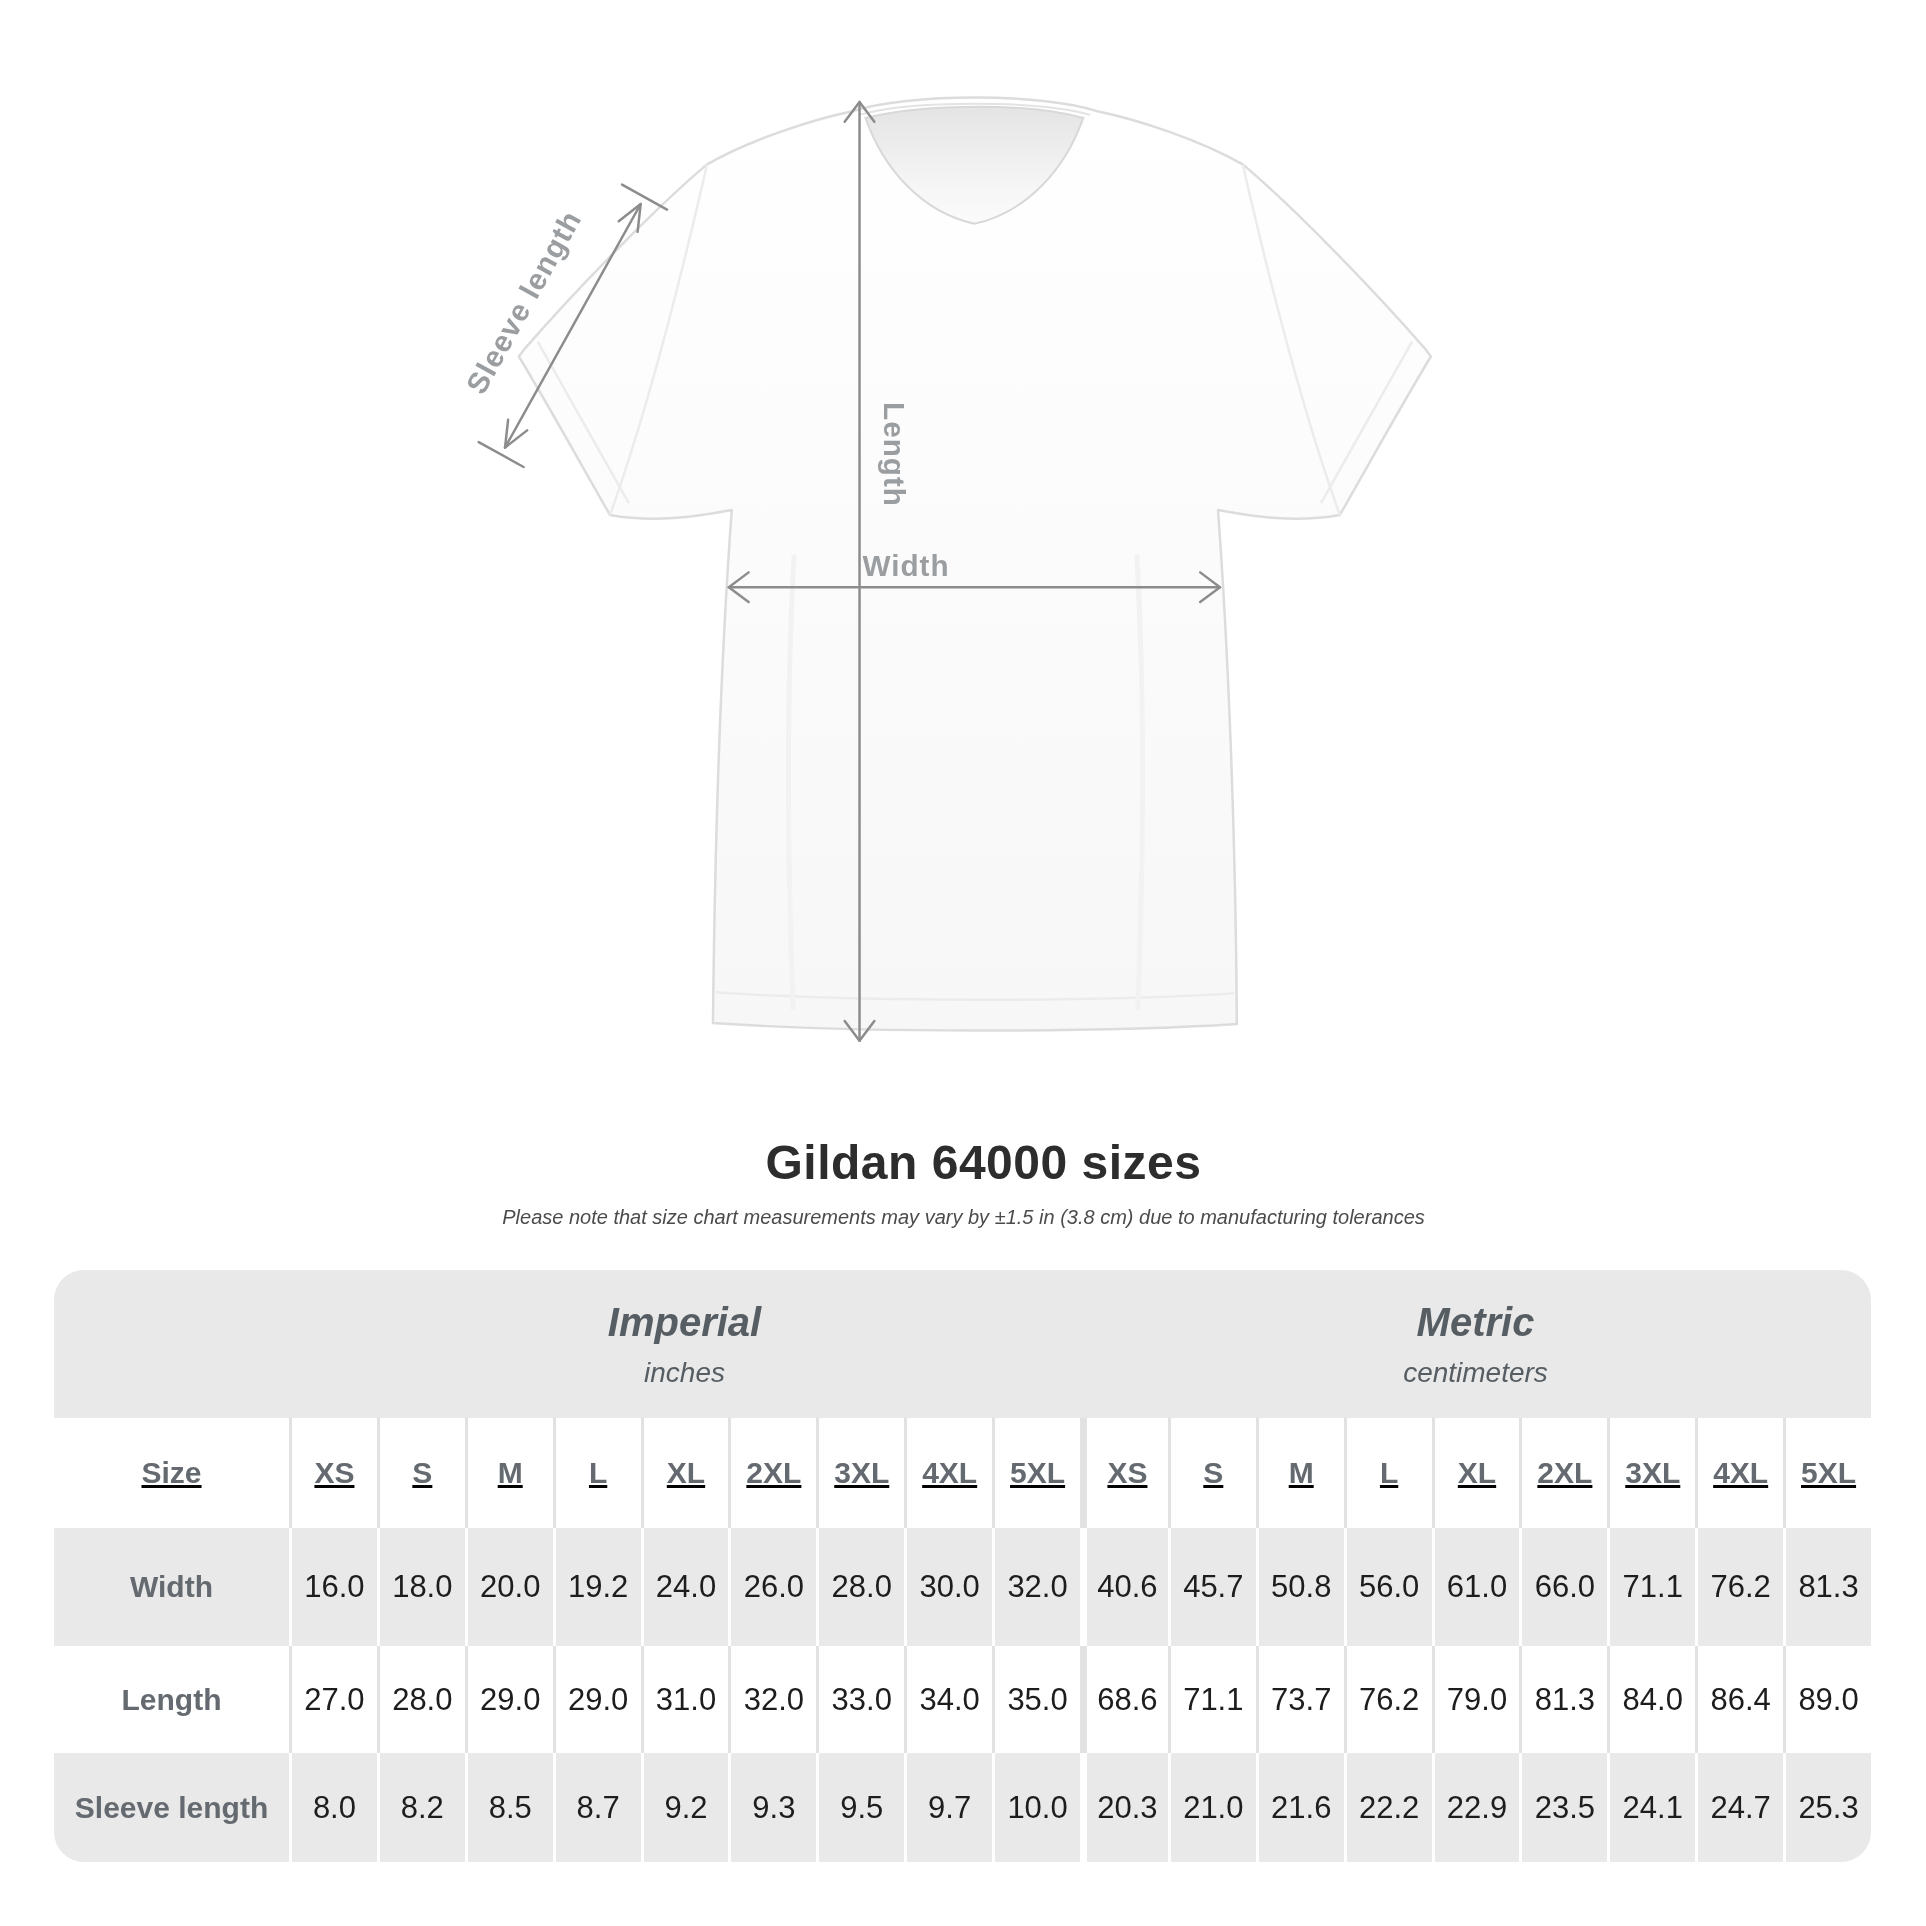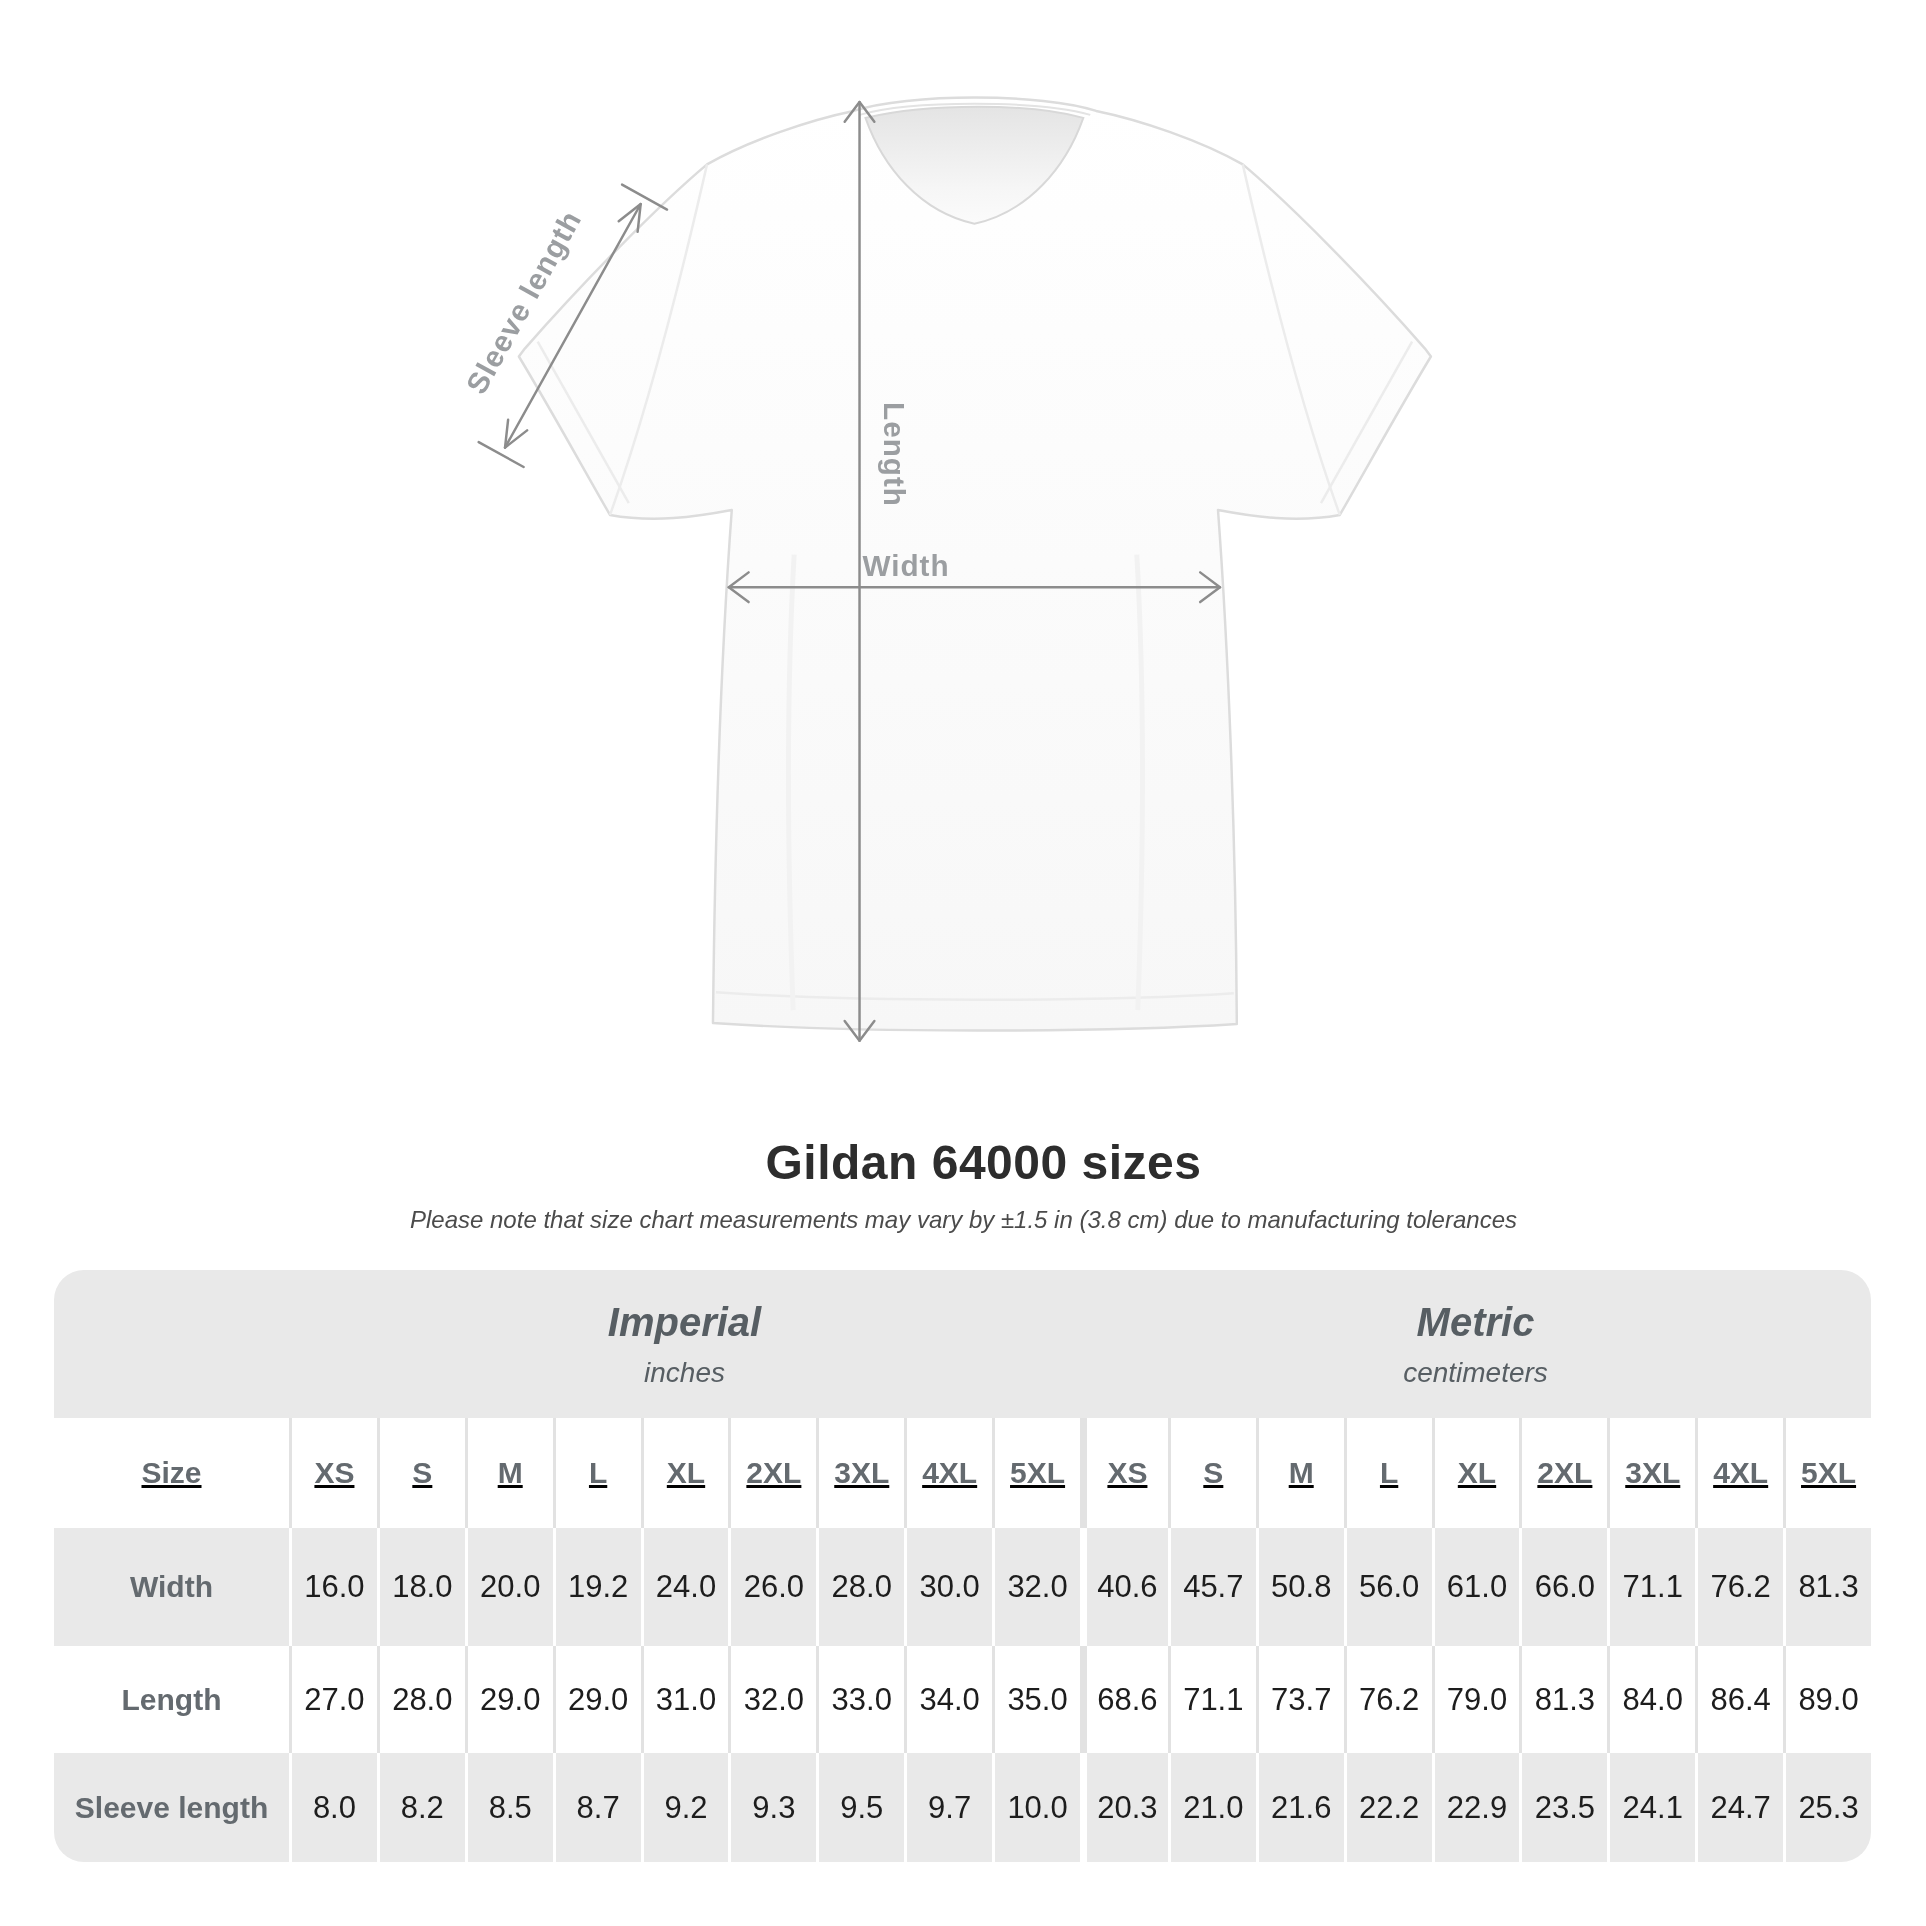--- a/index.html
+++ b/index.html
@@ -8,21 +8,21 @@
     font-family:"Liberation Sans", sans-serif; overflow:hidden;
   }
 
   
   .diagram { position:absolute; left:0; top:0; width:1927px; height:1119px; }
   .ann-label { font-weight:bold; font-size:30px; letter-spacing:1px; }
 
   
   .heading { position:absolute; left:0; top:1135px; width:100%; text-align:center; }
   .title { font-size:48px; font-weight:bold; color:#2d2d2d; margin:0; letter-spacing:0.5px;padding-left:40px; }
-  .subtitle { font-size:24px; font-style:italic; color:#4b4b4b; margin:16px 0 0 0; }
+  .subtitle { font-size:20px; font-style:italic; color:#4b4b4b; margin:16px 0 0 0; }
 
   
   .size-table {
     position:absolute; left:54px; top:1270px; width:1817px;
     border-radius:30px; overflow:hidden;
   }
   .trow { display:grid; grid-template-columns:235px repeat(18, 1fr); }
   .row-gray { background:#e9e9e9; }
   .row-white { background:#ffffff; }
   .header-row { height:148px; }

